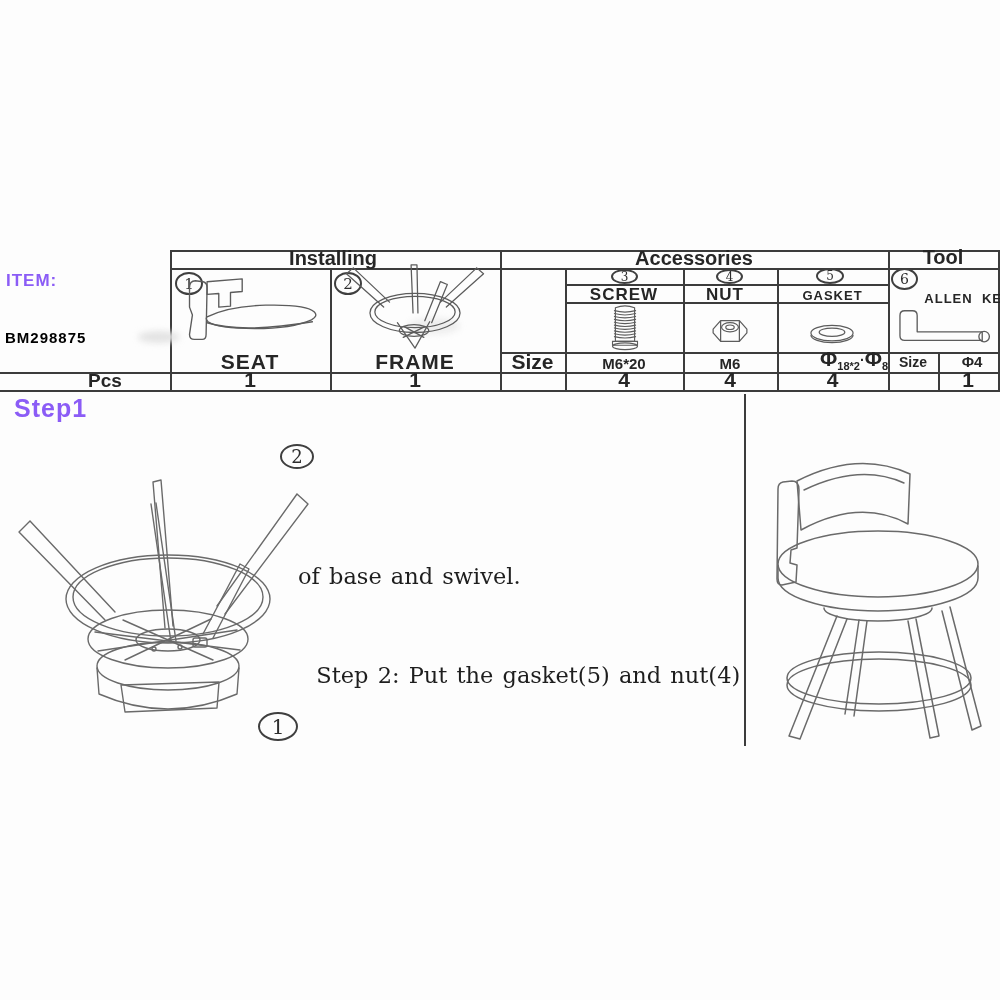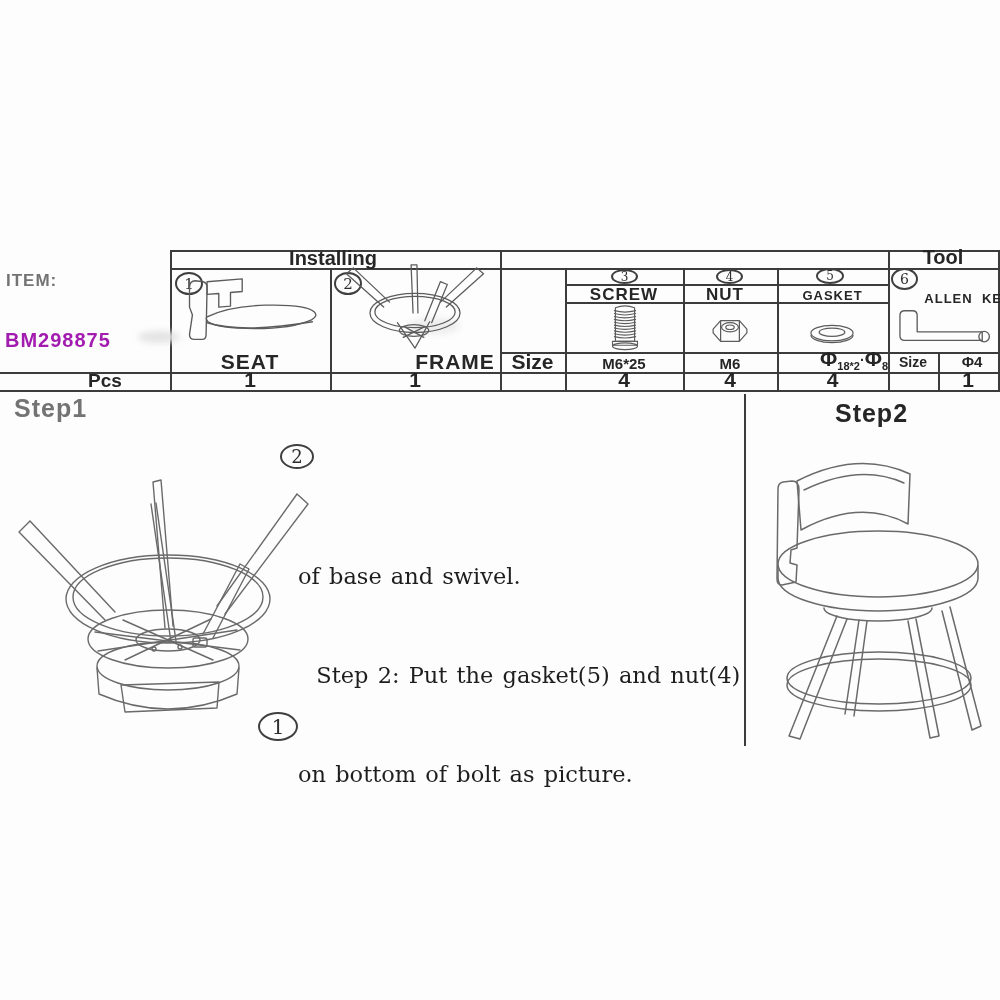--- a/index.html
+++ b/index.html
@@ -1,20 +1,20 @@
 <!DOCTYPE html>
 <html><head>
 <meta charset="utf-8">
 <style>
   html,body{margin:0;padding:0;background:#ffffff;}
   #page{position:relative;width:1000px;height:1000px;background:#fdfdfd;overflow:hidden;
         font-family:"Liberation Sans",sans-serif;color:#2b2b2b;}
   .ln{position:absolute;background:#3c3c3c;}
   .cell{position:absolute;text-align:center;font-weight:bold;color:#262626;line-height:1.05;}
-  .lbl{position:absolute;font-weight:bold;color:#737373;}
+  .lbl{position:absolute;font-weight:bold;color:#8b5cf6;}
   .circ{position:absolute;border:2px solid #3f3f3f;border-radius:50%;
         display:flex;align-items:center;justify-content:center;
         font-family:"DejaVu Serif",serif;color:#2e2e2e;box-sizing:border-box;}
   .instr{position:absolute;left:298px;top:494px;width:452px;
          font-family:"DejaVu Serif",serif;font-size:22.5px;line-height:33px;
          color:#1e1e1e;white-space:pre;word-spacing:2px;}
   .phi{font-size:21px;font-weight:bold;}
   .sub{font-size:11px;font-weight:bold;position:relative;top:4px;}
   .mid{font-size:14px;font-weight:bold;position:relative;top:-1px;}
   .smudge{position:absolute;border-radius:50%;filter:blur(3px);}
@@ -40,41 +40,42 @@
   <div class="ln" style="left:777px;top:268px;width:2px;height:124px;"></div>
   <div class="ln" style="left:888px;top:250px;width:2px;height:142px;"></div>
   <div class="ln" style="left:938px;top:352px;width:2px;height:40px;"></div>
   <div class="ln" style="left:998px;top:250px;width:2px;height:142px;"></div>
   <div class="ln" style="left:744px;top:394px;width:2px;height:352px;"></div>
 
   <div class="smudge" style="left:138px;top:331px;width:42px;height:12px;background:#e3e3e3;"></div>
   <div class="smudge" style="left:408px;top:318px;width:52px;height:16px;background:#ededed;"></div>
 
   <div class="lbl" style="left:6px;top:271px;font-size:17px;letter-spacing:1px;">ITEM:</div>
-  <div class="lbl" style="left:5px;top:329px;font-size:20px;color:#a21caf;letter-spacing:1px;">BM298875</div>
+  <div class="lbl" style="left:5px;top:329px;font-size:15px;color:#000000;letter-spacing:1px;">BM298875</div>
 
   <div class="cell" style="left:168px;top:248px;width:330px;font-size:20px;">Installing</div>
+  <div class="cell" style="left:500px;top:248px;width:388px;font-size:20px;">Accessories</div>
   <div class="cell" style="left:888px;top:247px;width:110px;font-size:20px;">Tool</div>
 
   <span class="circ" style="left:175px;top:272px;width:28px;height:23px;font-size:15px;">1</span>
   <span class="circ" style="left:334px;top:272px;width:28px;height:23px;font-size:15px;">2</span>
   <span class="circ" style="left:611px;top:269px;width:27px;height:15px;font-size:12px;">3</span>
   <span class="circ" style="left:716px;top:269px;width:27px;height:15px;font-size:12px;">4</span>
   <span class="circ" style="left:816px;top:268px;width:28px;height:16px;font-size:12px;">5</span>
   <span class="circ" style="left:891px;top:268px;width:27px;height:22px;font-size:14px;">6</span>
 
   <div class="cell" style="left:565px;top:286px;width:118px;font-size:17px;letter-spacing:1px;">SCREW</div>
   <div class="cell" style="left:683px;top:286px;width:84px;font-size:17px;letter-spacing:1px;">NUT</div>
   <div class="cell" style="left:777px;top:289px;width:111px;font-size:13px;letter-spacing:1px;">GASKET</div>
   <div class="cell" style="left:888px;top:292px;width:112px;font-size:13px;letter-spacing:1px;white-space:pre;padding-left:24px;">ALLEN  KEY</div>
   <div class="cell" style="left:170px;top:351px;width:160px;font-size:21px;letter-spacing:1px;">SEAT</div>
-  <div class="cell" style="left:330px;top:351px;width:170px;font-size:21px;letter-spacing:1px;margin-left:40px;">FRAME</div>
+  <div class="cell" style="left:330px;top:351px;width:170px;font-size:21px;letter-spacing:1px;">FRAME</div>
 
   <div class="cell" style="left:500px;top:351px;width:65px;font-size:21px;">Size</div>
-  <div class="cell" style="left:565px;top:356px;width:118px;font-size:15px;">M6*25</div>
+  <div class="cell" style="left:565px;top:356px;width:118px;font-size:15px;">M6*20</div>
   <div class="cell" style="left:683px;top:356px;width:94px;font-size:15px;">M6</div>
   <div class="cell" style="left:777px;top:348px;width:111px;text-align:right;">
     <span class="phi">Φ</span><span class="sub">18*2</span><span class="mid">·</span><span class="phi">Φ</span><span class="sub">8</span>
   </div>
   <div class="cell" style="left:888px;top:355px;width:50px;font-size:14px;">Size</div>
   <div class="cell" style="left:942px;top:354px;width:60px;font-size:15px;">Φ4</div>
 
   <div class="cell" style="left:40px;top:371px;width:130px;font-size:19px;">Pcs</div>
   <div class="cell" style="left:170px;top:369px;width:160px;font-size:21px;">1</div>
   <div class="cell" style="left:330px;top:369px;width:170px;font-size:21px;">1</div>
@@ -142,21 +143,20 @@
   </svg>
 
   <svg style="left:892px;top:306px;" width="102" height="44" viewBox="0 0 104 46">
     <g fill="none" stroke="#5c5c5c" stroke-width="1.4" stroke-linejoin="round">
       <path d="M7,10 q0,-5 5,-5 l8,0 q5,0 5,5 l0,17 l68,0 l0,9 l-81,0 q-5,0 -5,-5 z"></path>
       <circle cx="95" cy="32" r="5.5"></circle>
     </g>
   </svg>
 
   <div class="lbl" style="left:14px;top:394px;font-size:25px;letter-spacing:1px;">Step1</div>
-  <div class="cell" style="left:745px;top:400px;width:253px;font-size:25px;letter-spacing:1px;">Step2</div>
 
   <svg style="left:5px;top:442px;" width="330" height="280" viewBox="0 0 330 280">
     <g fill="none" stroke="#6a6a6a" stroke-width="1.4" stroke-linejoin="round" stroke-linecap="round">
       <path d="M14,90 L100,178 M25,79 L110,170 M14,90 L25,79"></path>
       <path d="M148,40 L160,186 M156,38 L168,184 M148,40 L156,38"></path>
       <path d="M303,62 L220,172 M292,52 L212,164 M292,52 L303,62"></path>
       <path d="M235,122 L198,192 M244,127 L208,196 M235,122 L244,127"></path>
       <path d="M146,62 L166,200 M151,61 L171,199"></path>
       <ellipse cx="163" cy="157" rx="102" ry="44"></ellipse>
       <ellipse cx="163" cy="155" rx="95" ry="39"></ellipse>
@@ -171,21 +171,20 @@
       <path d="M116,243 L214,240 L212,266 L120,270 Z"></path>
     </g>
   </svg>
 
   <span class="circ" style="left:280px;top:444px;width:34px;height:25px;font-size:18px;">2</span>
   <span class="circ" style="left:258px;top:712px;width:40px;height:29px;font-size:20px;">1</span>
 
   <div class="instr">
     <div>of base and swivel.</div>
     <div>  Step 2: Put the gasket(5) and nut(4)</div>
-    <div>on bottom of bolt as picture.</div>
     
     
   </div>
 
   <svg style="left:758px;top:448px;" width="232" height="300" viewBox="0 0 232 300">
     <g fill="none" stroke="#6a6a6a" stroke-width="1.5" stroke-linejoin="round" stroke-linecap="round">
       <path d="M25,34 q-5,1 -5,7 l-1,90 q0,6 5,6 l14,-3 l1,-17 l-7,-2 l1,-13 l6,-2 l2,-58 q0,-9 -7,-9 z"></path>
       <path d="M39,33 Q100,2 152,26 L150,76 Q102,50 43,82 Z"></path>
       <path d="M46,42 Q102,15 146,35"></path>
       <ellipse cx="120" cy="116" rx="100" ry="33"></ellipse>

